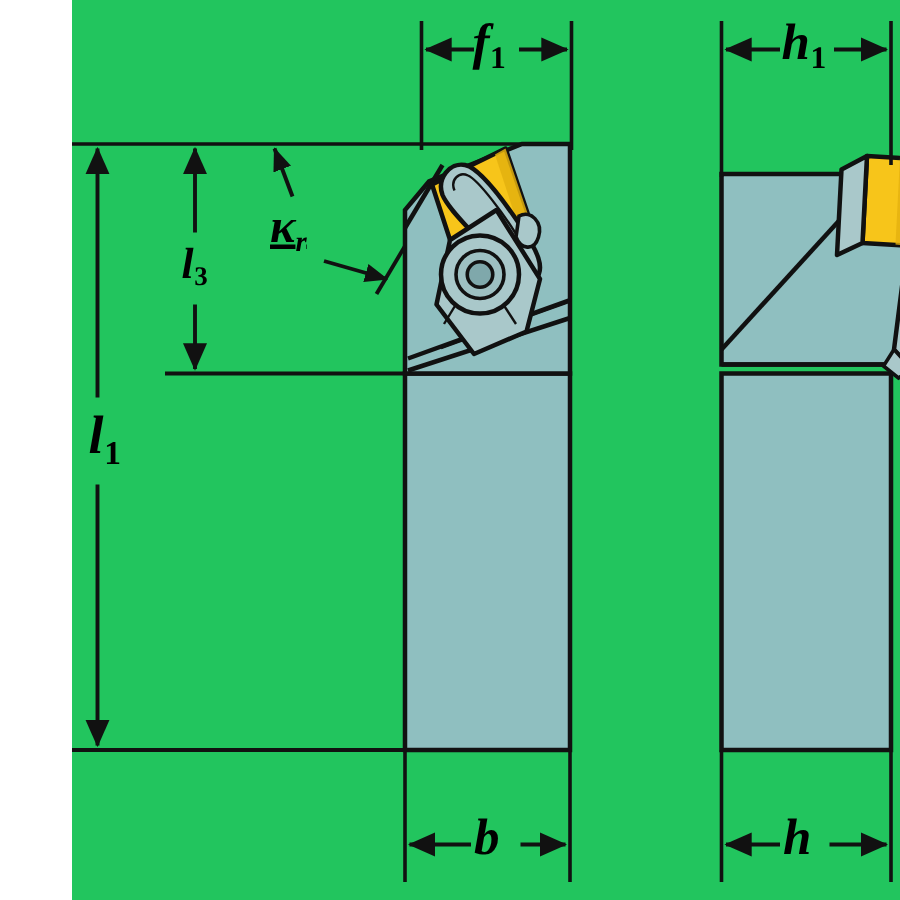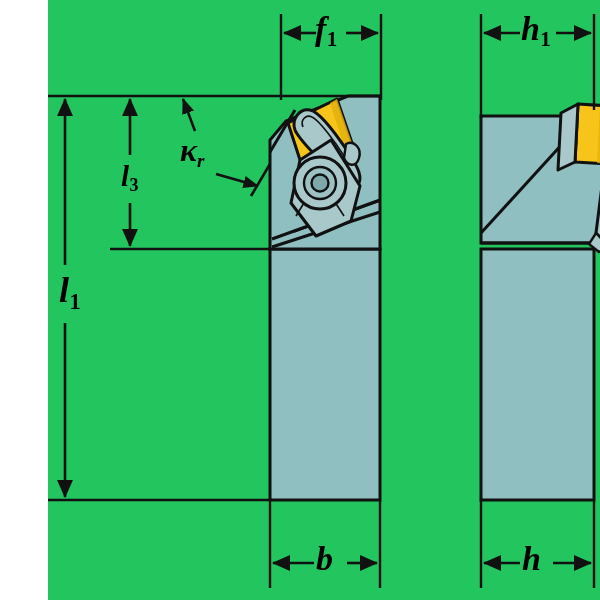--- a/index.html
+++ b/index.html
@@ -46,20 +46,21 @@
   }
   .kappa-label {
     position: absolute;
     font-family: "Liberation Serif", serif;
     font-style: italic;
     font-weight: 700;
     color: #000000;
     white-space: nowrap;
     line-height: 1;
     user-select: none;
+    text-decoration: underline;
   }
   .kappa-label .sub {
     font-size: 0.60em;
     font-style: italic;
     font-weight: 700;
     position: relative;
     top: 0.32em;
   }
   .lbl-f1 { left: 267px; top: 12px;  font-size: 34px; }
   .lbl-h1 { left: 473px; top: 12px;  font-size: 34px; font-family: Liberation Serif, serif; }

